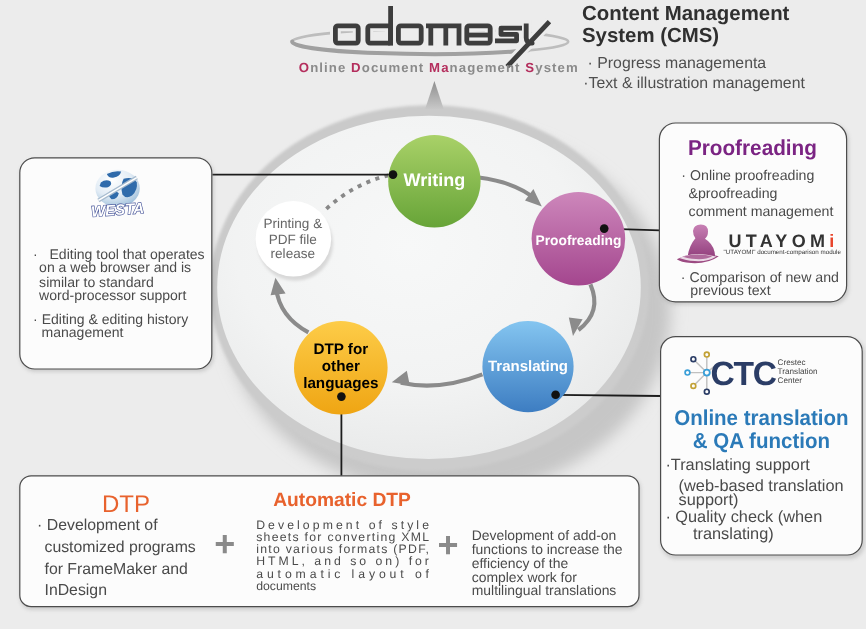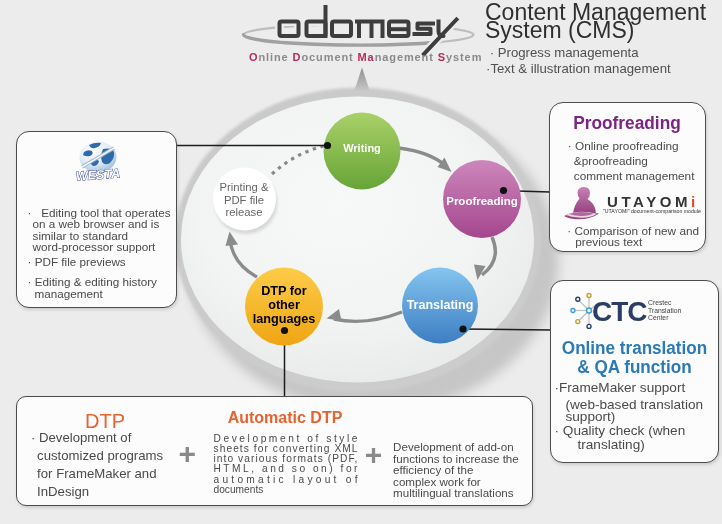--- a/index.html
+++ b/index.html
@@ -119,29 +119,29 @@
  <circle cx="284" cy="306.5" r="39" fill="url(#gorange)"></circle>
 
  <g fill="#111111">
   <circle cx="327.5" cy="145.5" r="3.6"></circle>
   <circle cx="503.5" cy="190.5" r="3.6"></circle>
   <circle cx="463" cy="329" r="3.6"></circle>
   <circle cx="284.5" cy="330.5" r="3.6"></circle>
  </g>
 </svg>
 
-<div class="abs ctr" style="left:312px;top:142px;width:100px;font-size:11px;font-weight:bold;color:#fff">Writing</div>
+<div class="abs ctr" style="left:312px;top:142px;width:100px;font-size:15px;font-weight:bold;color:#fff">Writing</div>
 <div class="abs ctr" style="left:432px;top:194.5px;width:100px;font-size:11.5px;font-weight:bold;color:#fff">Proofreading</div>
 <div class="abs ctr" style="left:390px;top:298px;width:100px;font-size:12.5px;font-weight:bold;color:#fff">Translating</div>
 <div class="abs ctr" style="left:234px;top:283.5px;width:100px;font-size:12.7px;font-weight:bold;color:#000000;line-height:14px">DTP for<br>other<br>languages</div>
 <div class="abs ctr" style="left:194px;top:181px;width:100px;font-size:11.3px;color:#666;line-height:12.6px">Printing &amp;<br>PDF file<br>release</div>
 
 <div class="abs" style="left:249px;top:51px;font-size:11px;font-weight:bold;letter-spacing:0.9px;color:#8a8a8a"><span style="color:#b42e5d">O</span>nline <span style="color:#b42e5d">D</span>ocument <span style="color:#b42e5d">Ma</span>nagement <span style="color:#b42e5d">S</span>ystem</div>
 
-<div class="abs" style="left:485px;top:3px;font-size:23px;line-height:18.4px;font-weight:normal;color:#2f2f2f">Content Management<br>System (CMS)</div>
+<div class="abs" style="left:485px;top:3px;font-size:17px;line-height:18.4px;font-weight:bold;color:#2f2f2f">Content Management<br>System (CMS)</div>
 <div class="abs" style="left:486px;top:44.5px;font-size:13.2px;line-height:16.8px;color:#4f4f4f">&nbsp;· Progress managementa<br>·Text &amp; illustration management</div>
 
 <div class="box" style="left:16px;top:131px;width:161px;height:177px">
   <svg class="abs" style="left:50px;top:7px" width="66" height="44" viewBox="0 0 66 44">
     <defs>
       <radialGradient id="globe" cx="38%" cy="28%" r="78%">
         <stop offset="0%" stop-color="#ffffff"></stop>
         <stop offset="55%" stop-color="#e2ecf5"></stop>
         <stop offset="100%" stop-color="#9cbeda"></stop>
       </radialGradient>
@@ -152,21 +152,20 @@
     <path d="M36,10 Q44,8 47,13 Q48,19 43,24 Q38,27 35,23 Q33,16 36,10z" fill="#2f6bab"></path>
     <path d="M24,21 Q29,19 32,22 Q31,27 26,27 Q23,25 24,21z" fill="#2f6bab"></path>
     <line x1="15" y1="28" x2="47" y2="9" stroke="#a8bccf" stroke-width="3.4"></line>
     <line x1="15" y1="28" x2="47" y2="9" stroke="#ffffff" stroke-width="1.4"></line>
     <g transform="rotate(-4 31 37)">
       <text x="31" y="40" text-anchor="middle" font-family="Liberation Sans,sans-serif" font-weight="bold" font-style="italic" font-size="12.5" fill="#ffffff" stroke="#3b4a93" stroke-width="1" paint-order="stroke">WESTA</text>
     </g>
   </svg>
   <div class="abs" style="left:10.6px;top:74.5px;width:152px;font-size:11.7px;line-height:11.6px;color:#4a4a4a">
     <div>·&nbsp;&nbsp; Editing tool that operates<br><span style="margin-left:5px">on a web browser and is</span><br><span style="margin-left:5px">similar to standard</span><br><span style="margin-left:5px">word-processor support</span></div>
-    <div style="margin-top:3.5px">· PDF file previews</div>
     <div style="margin-top:8px">· Editing &amp; editing history<br><span style="margin-left:7px">management</span></div>
   </div>
 </div>
 
 <div class="box" style="left:549px;top:102px;width:157px;height:150px;border-radius:14px">
   <div class="abs ctr" style="left:0;top:9.5px;width:100%;font-size:18px;color:#7b2483;font-weight:bold"><span style="display:inline-block;transform:scaleX(0.96)">Proofreading</span></div>
   <div class="abs" style="left:17.8px;top:35.5px;width:150px;font-size:11.8px;line-height:15.3px;color:#4a4a4a">· Online proofreading<br><span style="margin-left:6px">&amp;proofreading</span><br><span style="margin-left:6px">comment management</span></div>
   <svg class="abs" style="left:13px;top:80px" width="50" height="39" viewBox="0 0 50 39">
     <defs>
         <linearGradient id="uta" x1="0" y1="0" x2="0" y2="1">
@@ -200,21 +199,21 @@
       <circle cx="9.9" cy="21.5" r="2" stroke="#3b9fd8" stroke-width="1.4"></circle>
       <circle cx="14.8" cy="32.6" r="2" stroke="#c2a135" stroke-width="1.4"></circle>
       <circle cx="26" cy="37.4" r="2" stroke="#2b3d66" stroke-width="1.4"></circle>
       <circle cx="26" cy="21.5" r="2.5" stroke="#3b9fd8" stroke-width="1.5"></circle>
     </g>
   </svg>
   <div class="abs" style="left:41px;top:14.5px;font-size:28px;font-weight:bold;letter-spacing:-1px;color:#2b3d66">CTC</div>
   <div class="abs" style="left:97px;top:18px;font-size:6.8px;line-height:7.5px;color:#444">Crestec<br>Translation<br>Center</div>
   <div class="abs ctr" style="left:0;top:58.3px;width:100%;font-size:18px;line-height:18.3px;font-weight:bold;color:#2b7ab8"><span style="display:inline-block;transform:scaleX(0.95)">Online translation<br>&amp; QA function</span></div>
   <div class="abs" style="left:3.5px;top:101px;width:155px;font-size:13.6px;color:#4a4a4a;line-height:12.3px">
-    <div>·FrameMaker support</div>
+    <div>·Translating support</div>
     <div style="margin-top:4.5px;margin-left:11px">(web-based translation<br>support)</div>
     <div style="margin-top:2px">· Quality check (when<br><span style="margin-left:23px;display:inline-block;margin-top:1.5px">translating)</span></div>
   </div>
 </div>
 
 <div class="box" style="left:16px;top:396px;width:517px;height:110px;border-radius:10px">
   <div class="abs ctr" style="left:33px;top:12.5px;width:110px;font-size:20px;font-weight:normal;color:#e8622d">DTP</div>
   <div class="abs" style="left:13.9px;top:31.8px;width:160px;font-size:13.2px;line-height:18.1px;color:#4a4a4a">· Development of<br><span style="margin-left:6.2px">customized programs</span><br><span style="margin-left:6.2px">for FrameMaker and</span><br><span style="margin-left:6.2px">InDesign</span></div>
   <div class="abs" style="left:170.3px;top:56.5px;font-size:30px;font-weight:bold;color:#8a8a8a;transform:translate(-50%,-50%)">+</div>
   <div class="abs ctr" style="left:208px;top:12.3px;width:120px;font-size:16px;font-weight:bold;color:#e8622d">Automatic DTP</div>

